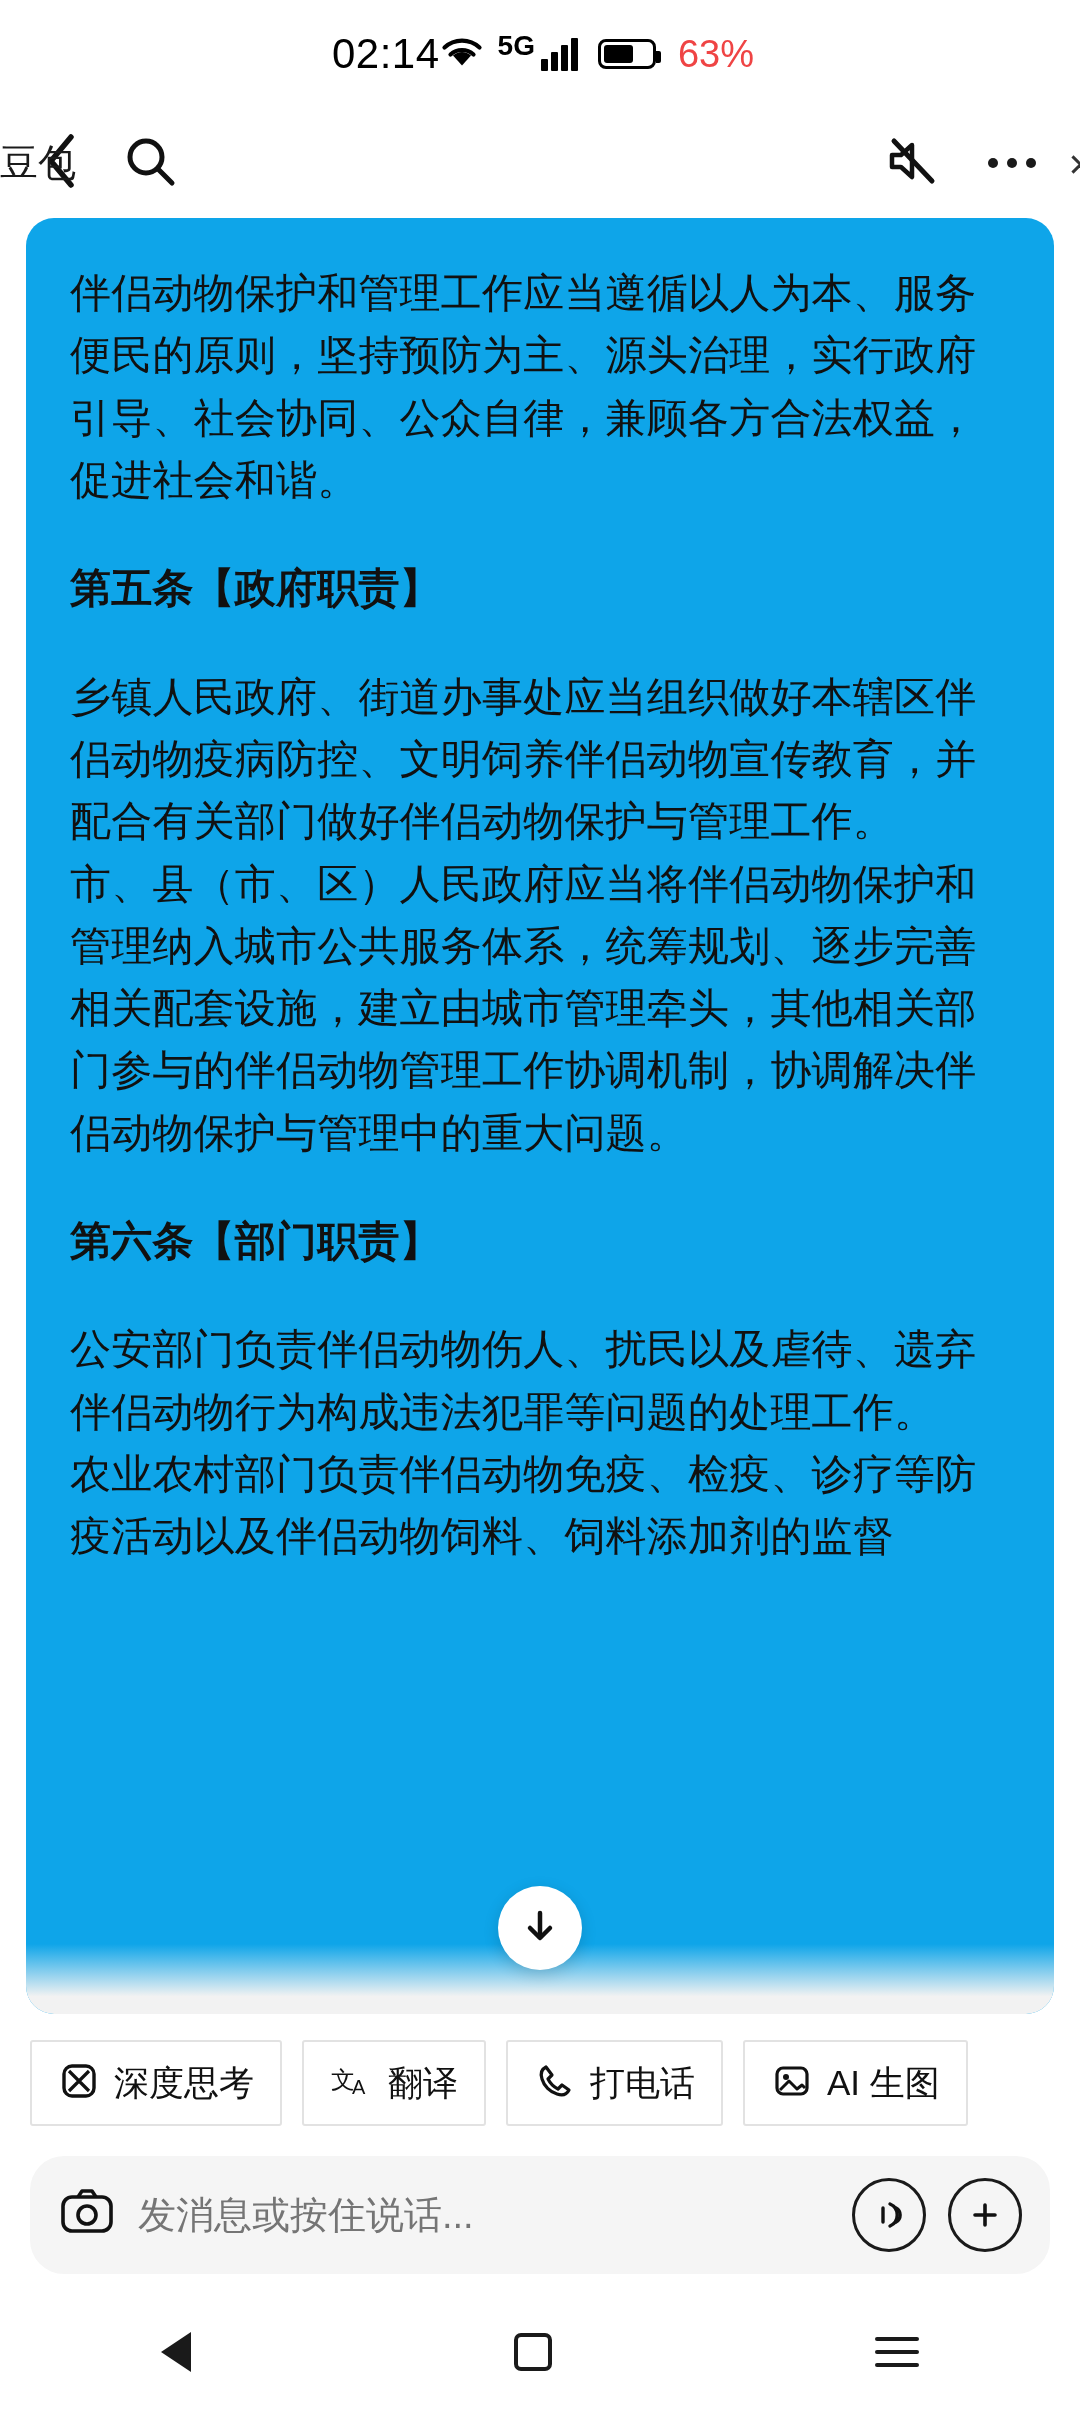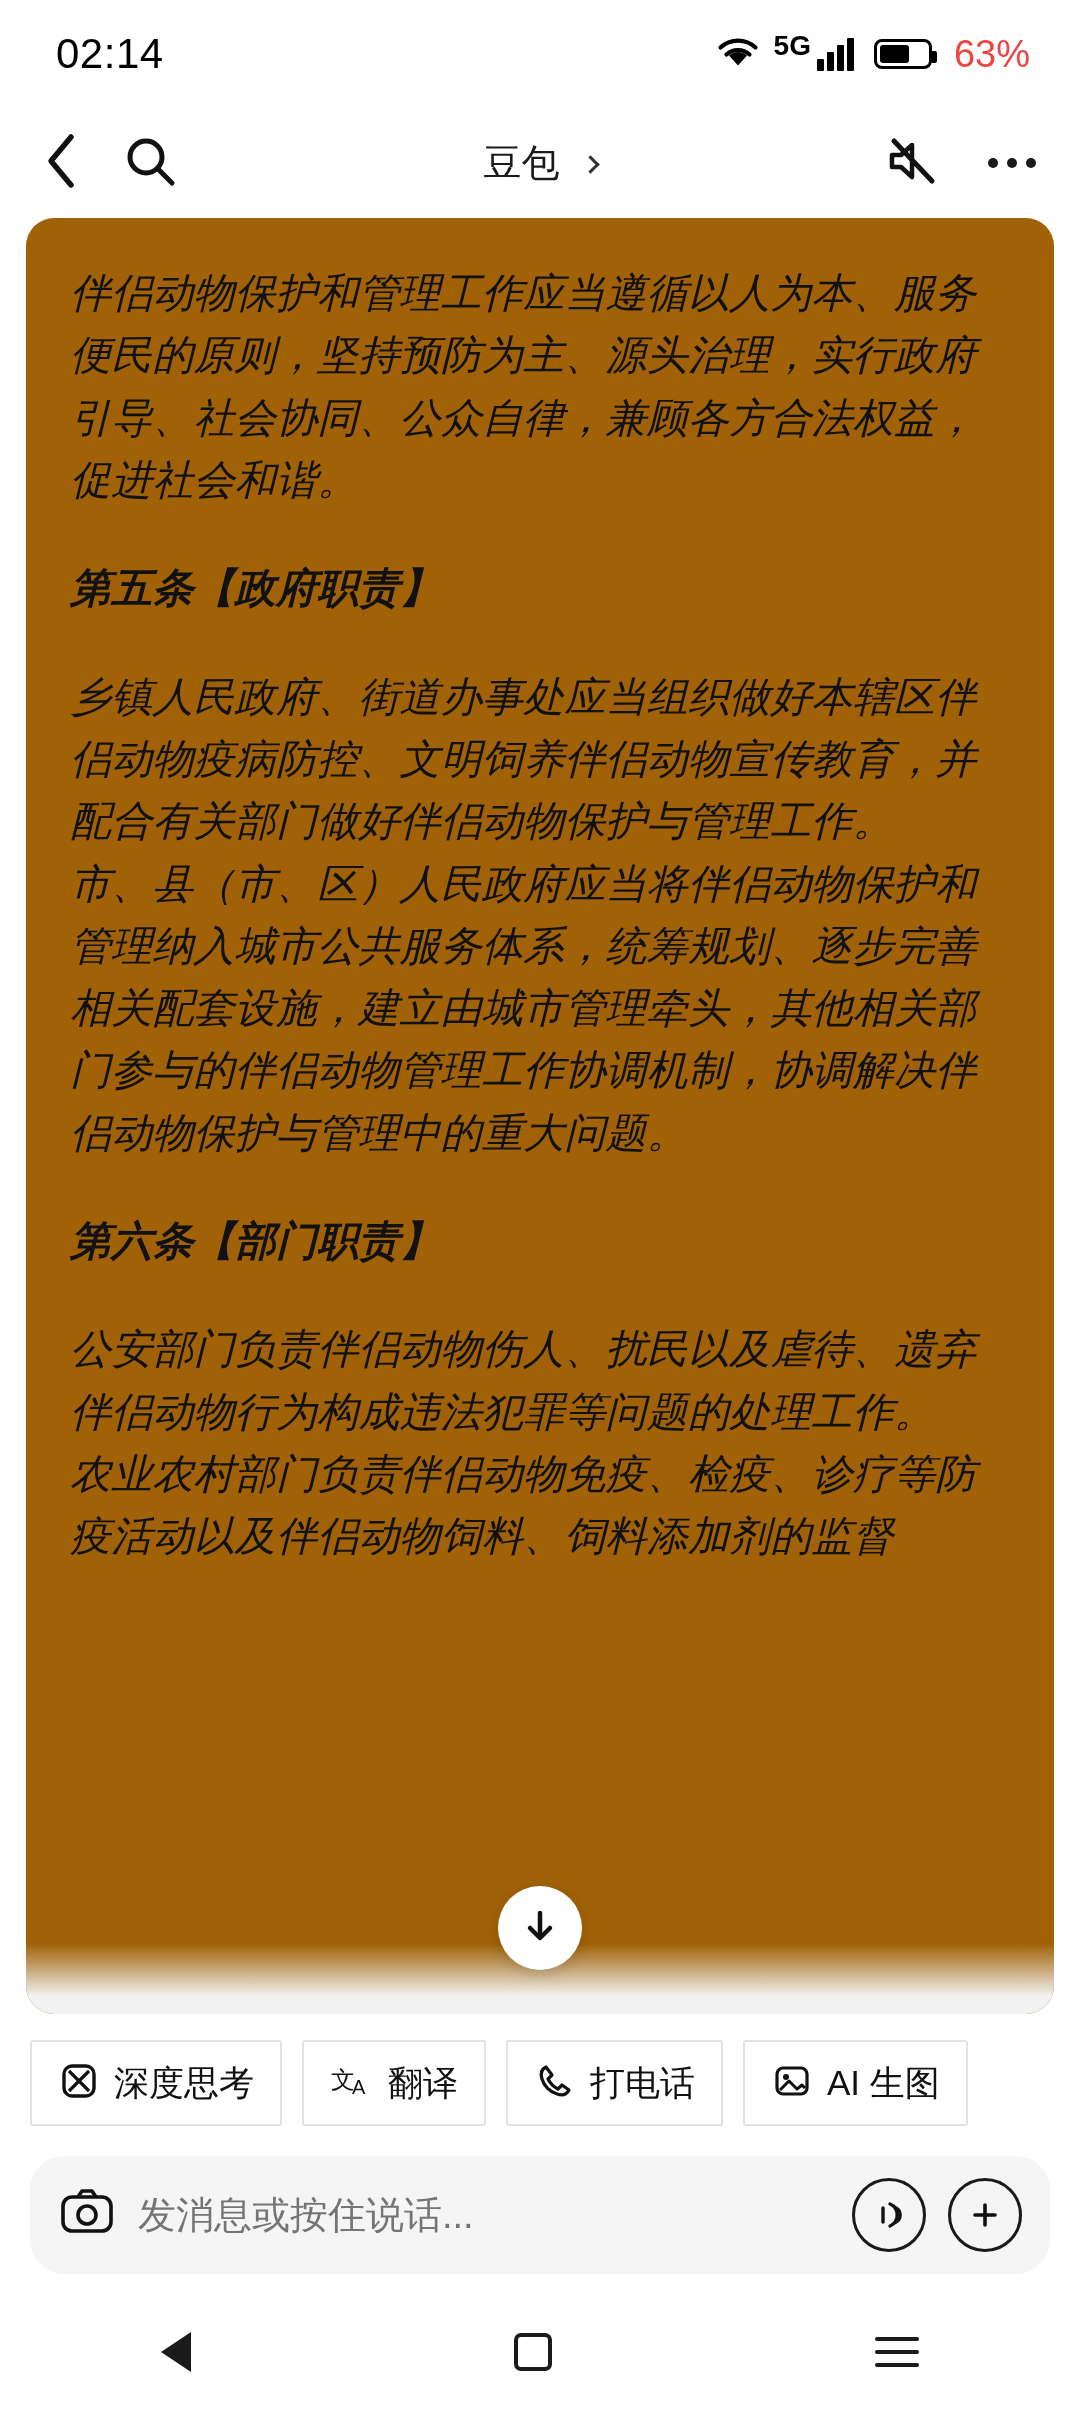--- a/index.html
+++ b/index.html
@@ -18,21 +18,21 @@
     display: flex;
     flex-direction: column;
   }
 
   
   .statusbar {
     height: 108px;
     flex: 0 0 108px;
     display: flex;
     align-items: center;
-    justify-content: space-between;
+    justify-content: center;
     padding: 0 50px 0 56px;
   }
   .status-time {
     font-size: 42px;
     font-weight: 500;
     color: #000;
     letter-spacing: 0.5px;
   }
   .status-right {
     display: flex;
@@ -107,21 +107,21 @@
     background: #ffffff;
     position: relative;
   }
   .appbar .left-group { display: flex; align-items: center; gap: 44px; }
   .appbar .title-wrap {
     position: absolute;
     left: 0; right: 0;
     top: 0; bottom: 0;
     display: flex;
     align-items: center;
-    justify-content: center;
+    justify-content: space-between;
     gap: 20px;
     pointer-events: none;
   }
   .app-title {
     font-size: 38px;
     color: #1a1a1a;
     font-weight: 400;
   }
   .chev-right {
     width: 13px; height: 13px;
@@ -146,27 +146,26 @@
 
   
   .content-wrap {
     flex: 1 1 auto;
     position: relative;
     background: #ffffff;
     overflow: hidden;
     padding: 0 26px;
   }
   .doc-card {
-    background: #a16207;
+    background: #0ea5e9;
     border-radius: 28px;
     padding: 44px 44px 40px 44px;
     height: 100%;
     overflow: hidden;
     position: relative;
-    font-style: italic;
   }
   .doc-card p {
     font-size: 41px;
     line-height: 1.52;
     color: #111111;
     letter-spacing: 0.2px;
   }
   .doc-card p.heading {
     font-weight: 700;
     font-size: 41px;

